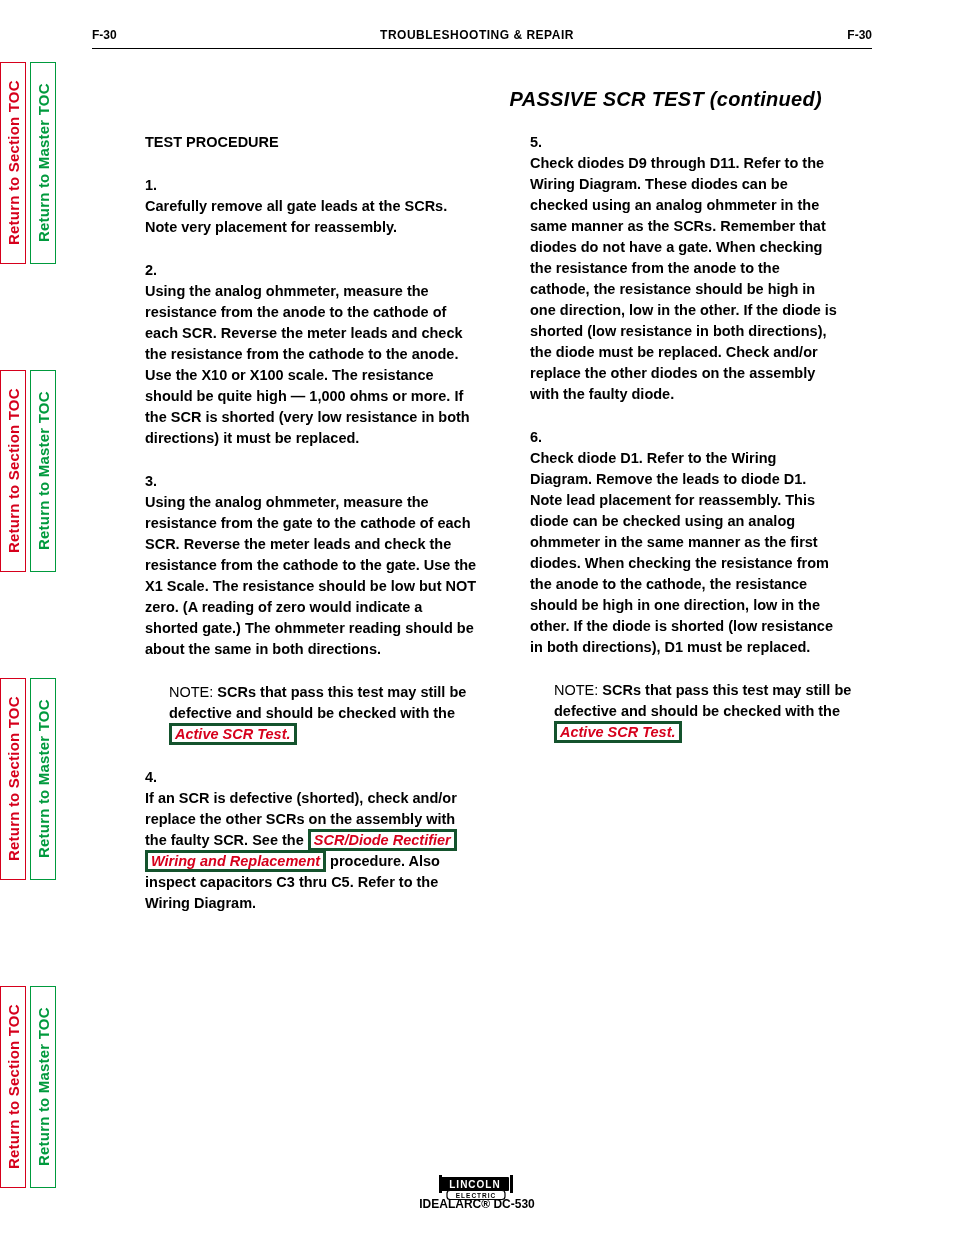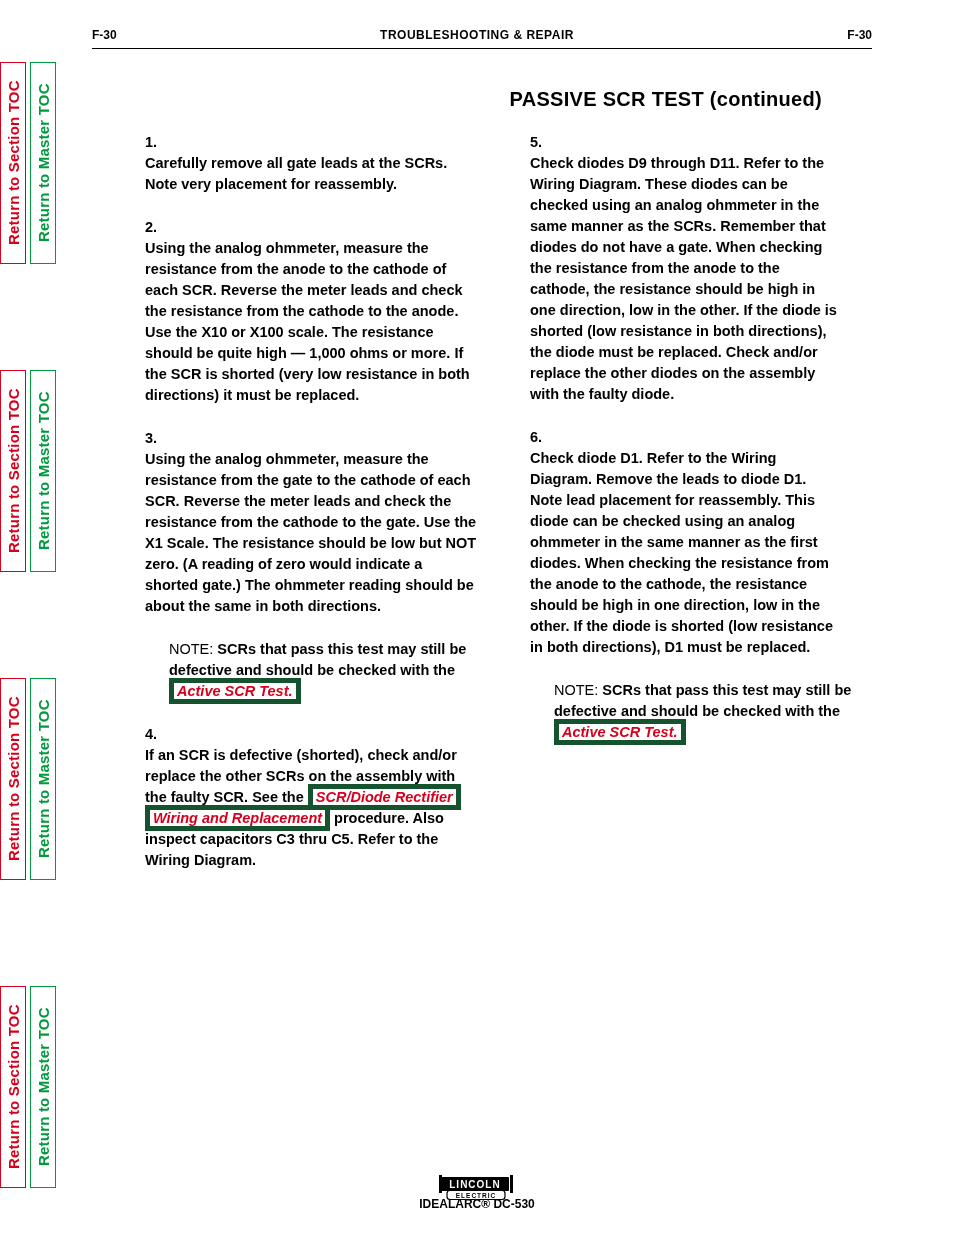--- a/index.html
+++ b/index.html
@@ -71,20 +71,21 @@
     background: #000;
   }
 
   
   .subtitle {
     position: absolute;
     top: 88px;
     right: 132px;
     font-size: 20px;
     font-weight: 700;
+    font-style: italic;
     letter-spacing: 0.3px;
   }
 
   
   .col {
     position: absolute;
     font-size: 14.5px;
     line-height: 1.45;
     font-weight: 600;
   }
@@ -93,21 +94,21 @@
   .col p { margin: 0 0 22px 0; }
 
   .step { display: block; margin-bottom: 22px; }
   .step .num { display: inline-block; width: 24px; vertical-align: top; }
   .step .txt { display: inline-block; width: calc(100% - 28px); vertical-align: top; }
 
   .link {
     color: #d6001c;
     font-style: italic;
     font-weight: 700;
-    border: 5px solid #14532d;
+    border: 3px solid #14532d;
     padding: 0 3px;
     display: inline;
   }
 
   .note-head { font-weight: 400; }
 
   
   .footer-model {
     position: absolute;
     bottom: 24px;
@@ -141,20 +142,21 @@
   <div class="hdr-center">TROUBLESHOOTING &amp; REPAIR</div>
   <div class="hdr-right">F-30</div>
   <div class="rule"></div>
 
   <div class="subtitle">
     <span>PASSIVE SCR TEST</span>
     <span>(continued)</span>
   </div>
 
   <div class="col colL">
+    <p style="font-weight:700;">TEST PROCEDURE</p>
 
     <span class="step">
       <span class="num">1.</span>
       <span class="txt">Carefully remove all gate leads at the SCRs. Note very placement for reassembly.</span>
     </span>
 
     <span class="step">
       <span class="num">2.</span>
       <span class="txt">Using the analog ohmmeter, measure the resistance from the anode to the cathode of each SCR. Reverse the meter leads and check the resistance from the cathode to the anode. Use the X10 or X100 scale. The resistance should be quite high — 1,000 ohms or more. If the SCR is shorted (very low resistance in both directions) it must be replaced.</span>
     </span>

